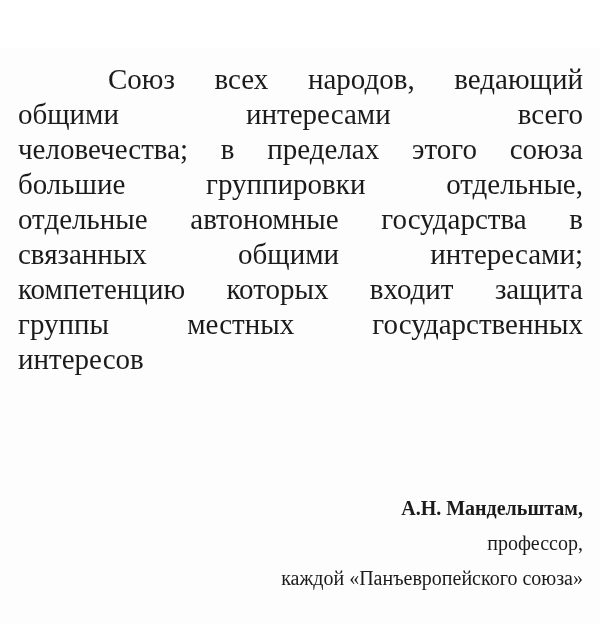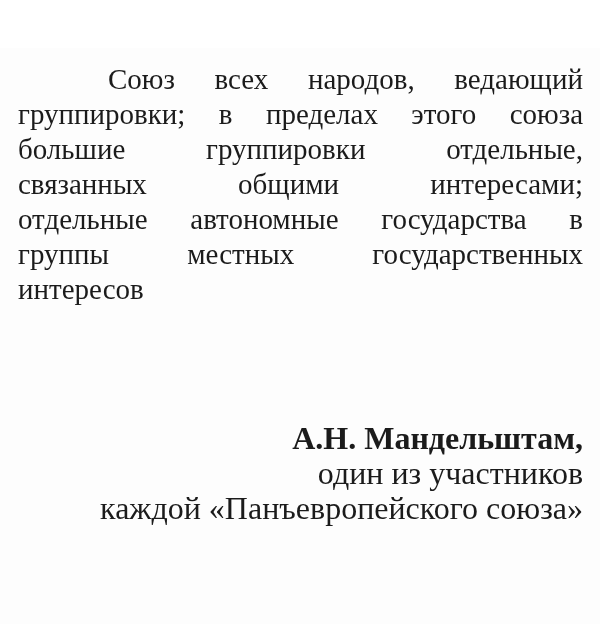--- a/index.html
+++ b/index.html
@@ -32,42 +32,44 @@
     padding-left: 90px;
   }
   .qline.lastline {
     text-align: center;
     text-align-last: left;
   }
   .spacer {
     height: 114px;
   }
   .attribution {
-    font-size: 32px;
+    font-size: 20px;
     line-height: 35px;
     text-align: right;
   }
   .attribution .name {
     font-weight: 700;
   }
 </style>
 </head>
 <body>
 
 <div class="page">
   <div class="quote">
     <div class="qline first">Союз всех народов, ведающий</div>
-    <div class="qline">группировки; в пределах этого союза</div>
+    <div class="qline">общими интересами всего</div>
+    <div class="qline">человечества; в пределах этого союза</div>
     <div class="qline">большие группировки отдельные,</div>
+    <div class="qline">отдельные автономные государства в</div>
     <div class="qline">связанных общими интересами;</div>
-    <div class="qline">отдельные автономные государства в</div>
+    <div class="qline">компетенцию которых входит защита</div>
     <div class="qline">группы местных государственных</div>
     <div class="qline lastline">интересов</div>
   </div>
 
   <div class="spacer"></div>
 
   <div class="attribution">
     <div class="name">А.Н. Мандельштам,</div>
-    <div>один из участников</div>
+    <div>профессор,</div>
     <div>каждой «Панъевропейского союза»</div>
   </div>
 </div>
 
 </body></html>

